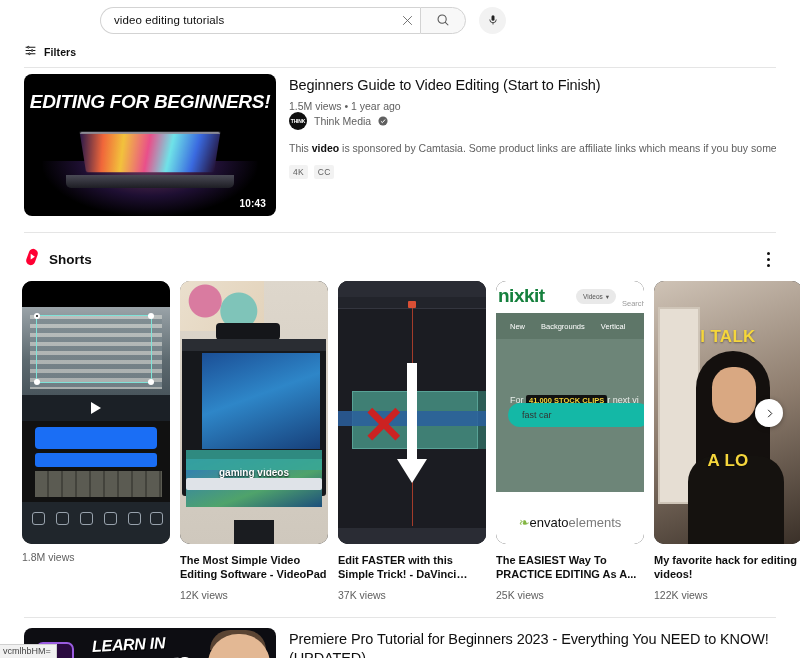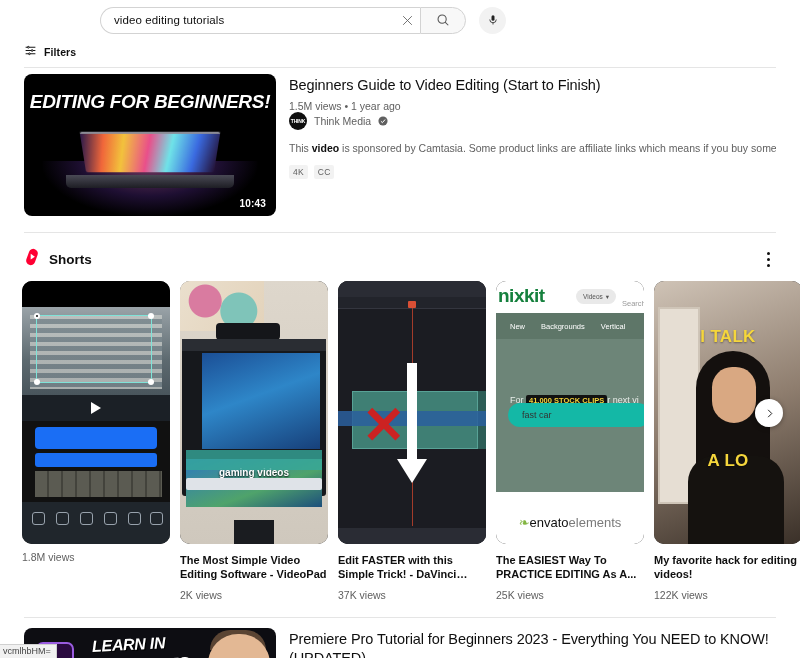--- a/index.html
+++ b/index.html
@@ -528,21 +528,21 @@
           <div class="s2-toolbar"></div>
           <div class="s2-scr1"></div>
           <div class="s2-scr2"></div>
           <div class="s2-cap">gaming videos</div>
           <div class="s2-tl"></div>
           <div class="s2-taskbar"></div>
         </div>
         <div class="s2-stand"></div>
       </div>
       <div class="short-title">The Most Simple Video Editing Software - VideoPad</div>
-      <div class="short-views">2K views</div>
+      <div class="short-views">12K views</div>
     </div>
 
     <div class="short">
       <div class="short-thumb">
         <div class="s3-bg"></div>
           <div class="s3-tool"></div>
           <div class="s3-ruler"></div>
         <div class="s3-clip2"></div>
           <div class="s3-clip"></div>
           <div class="s3-blue"></div>

